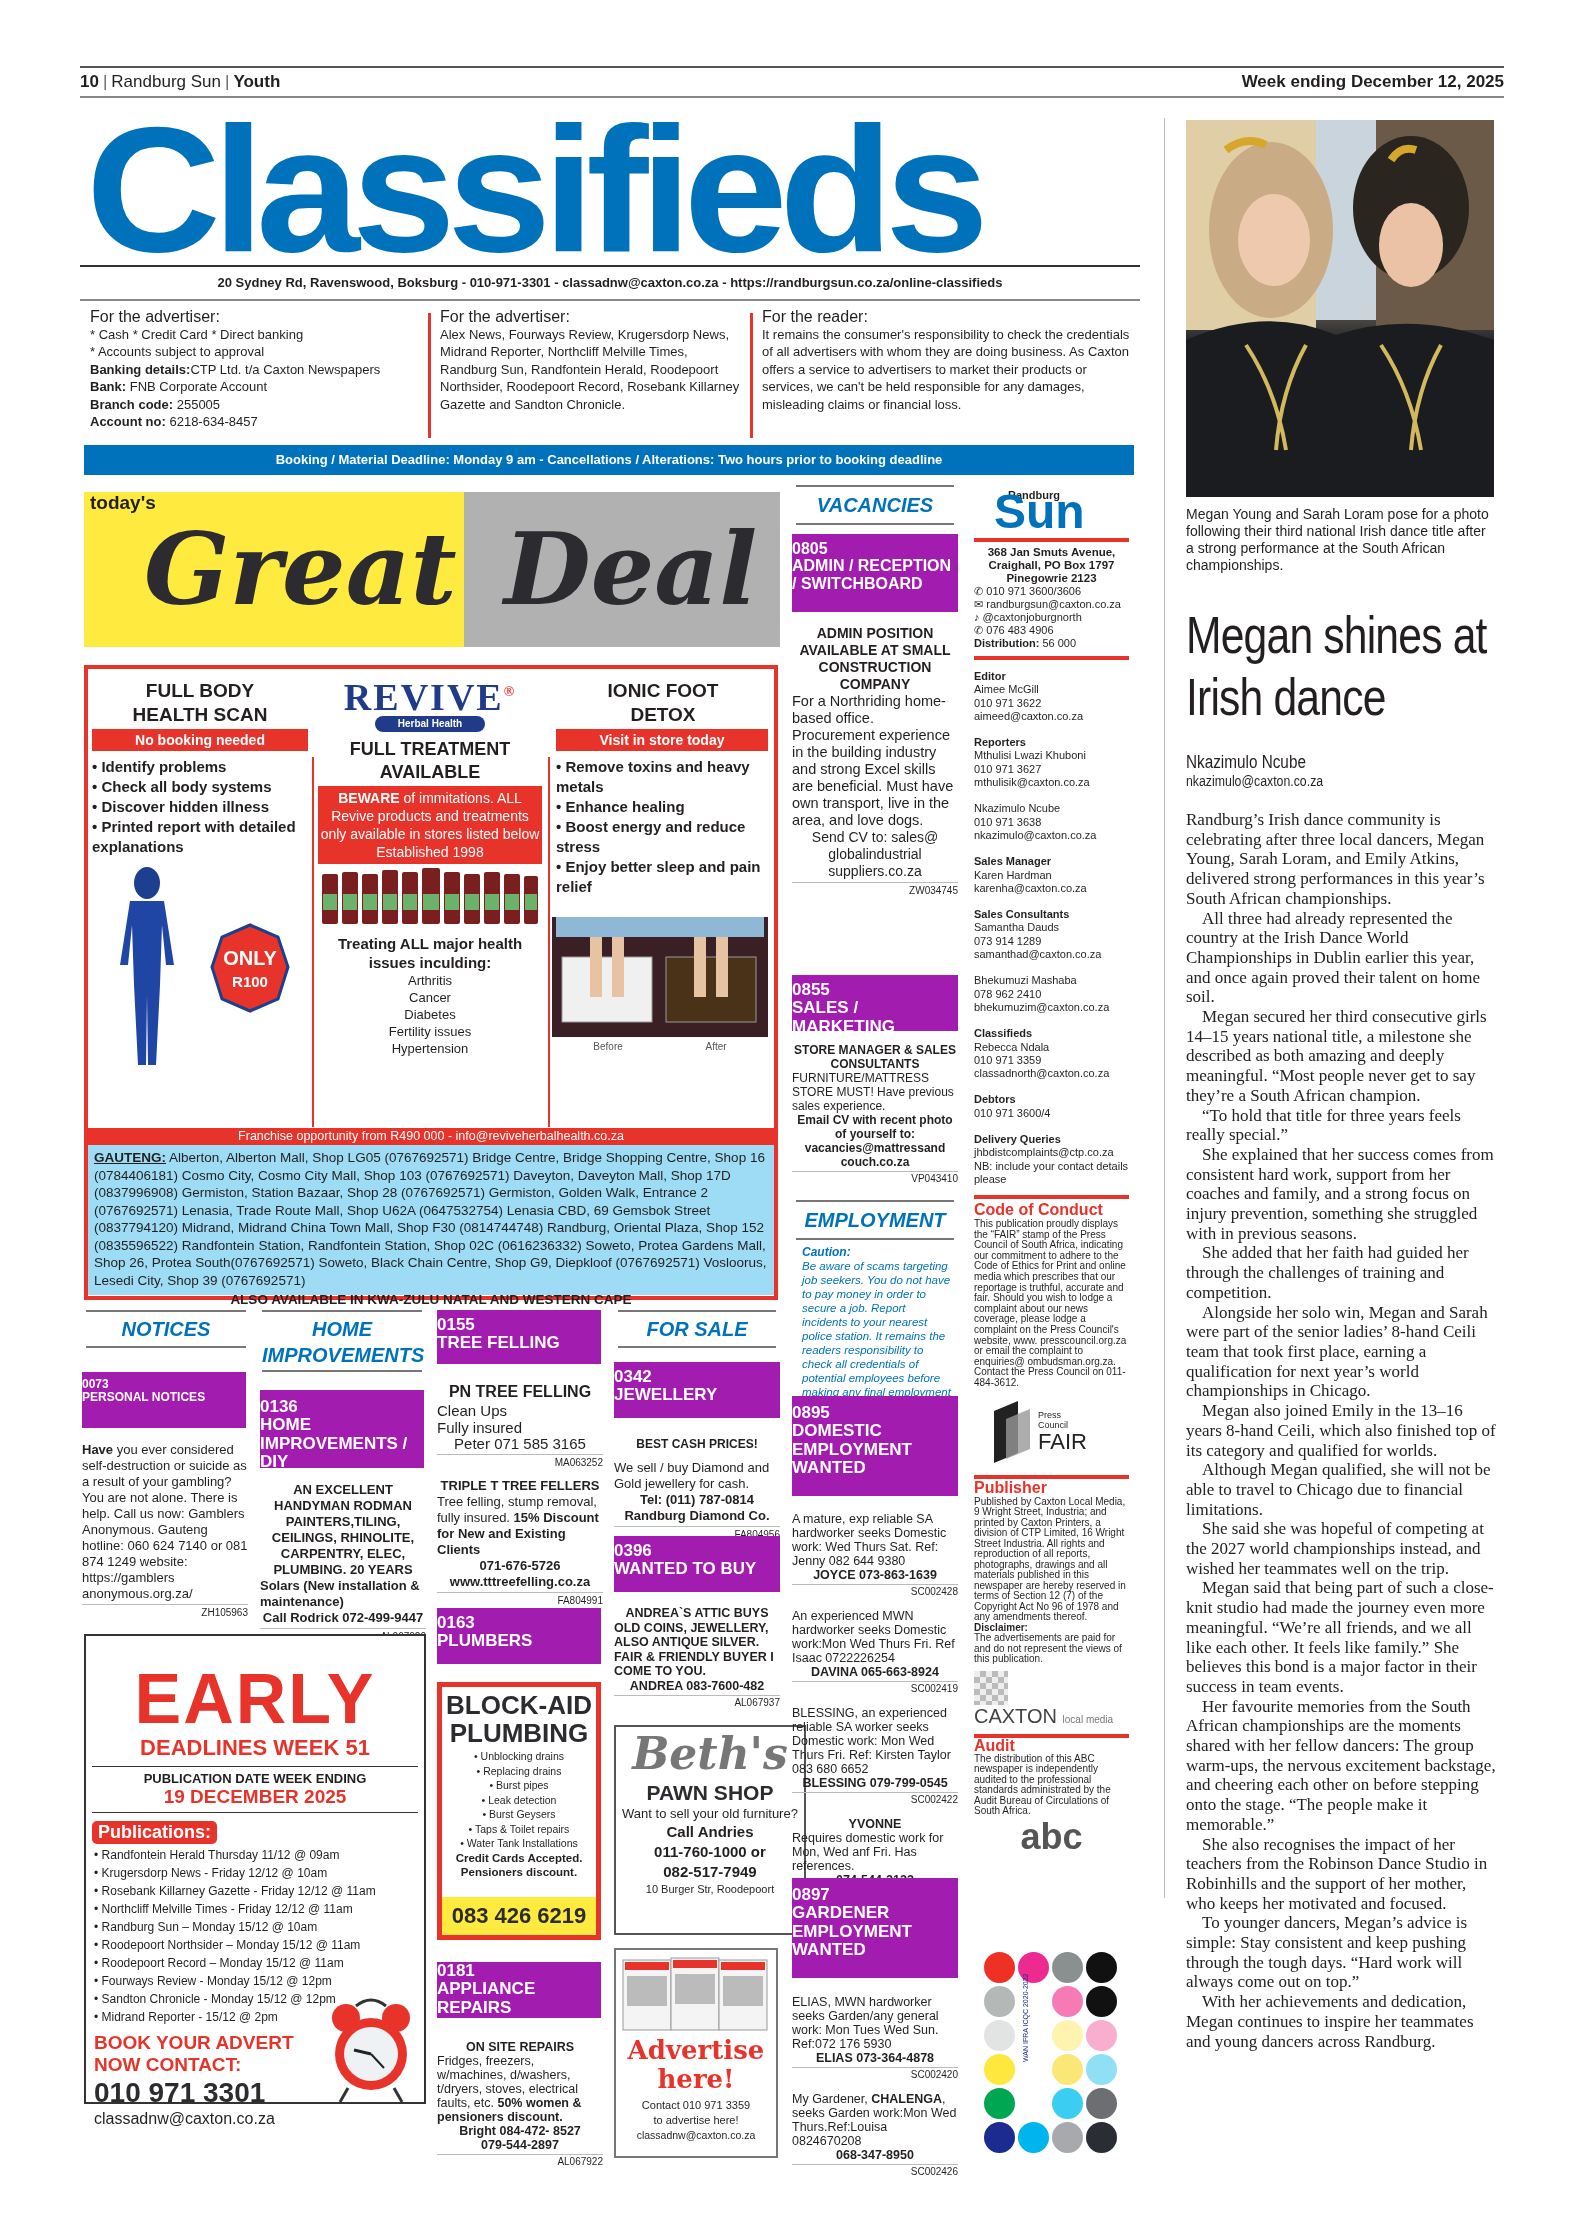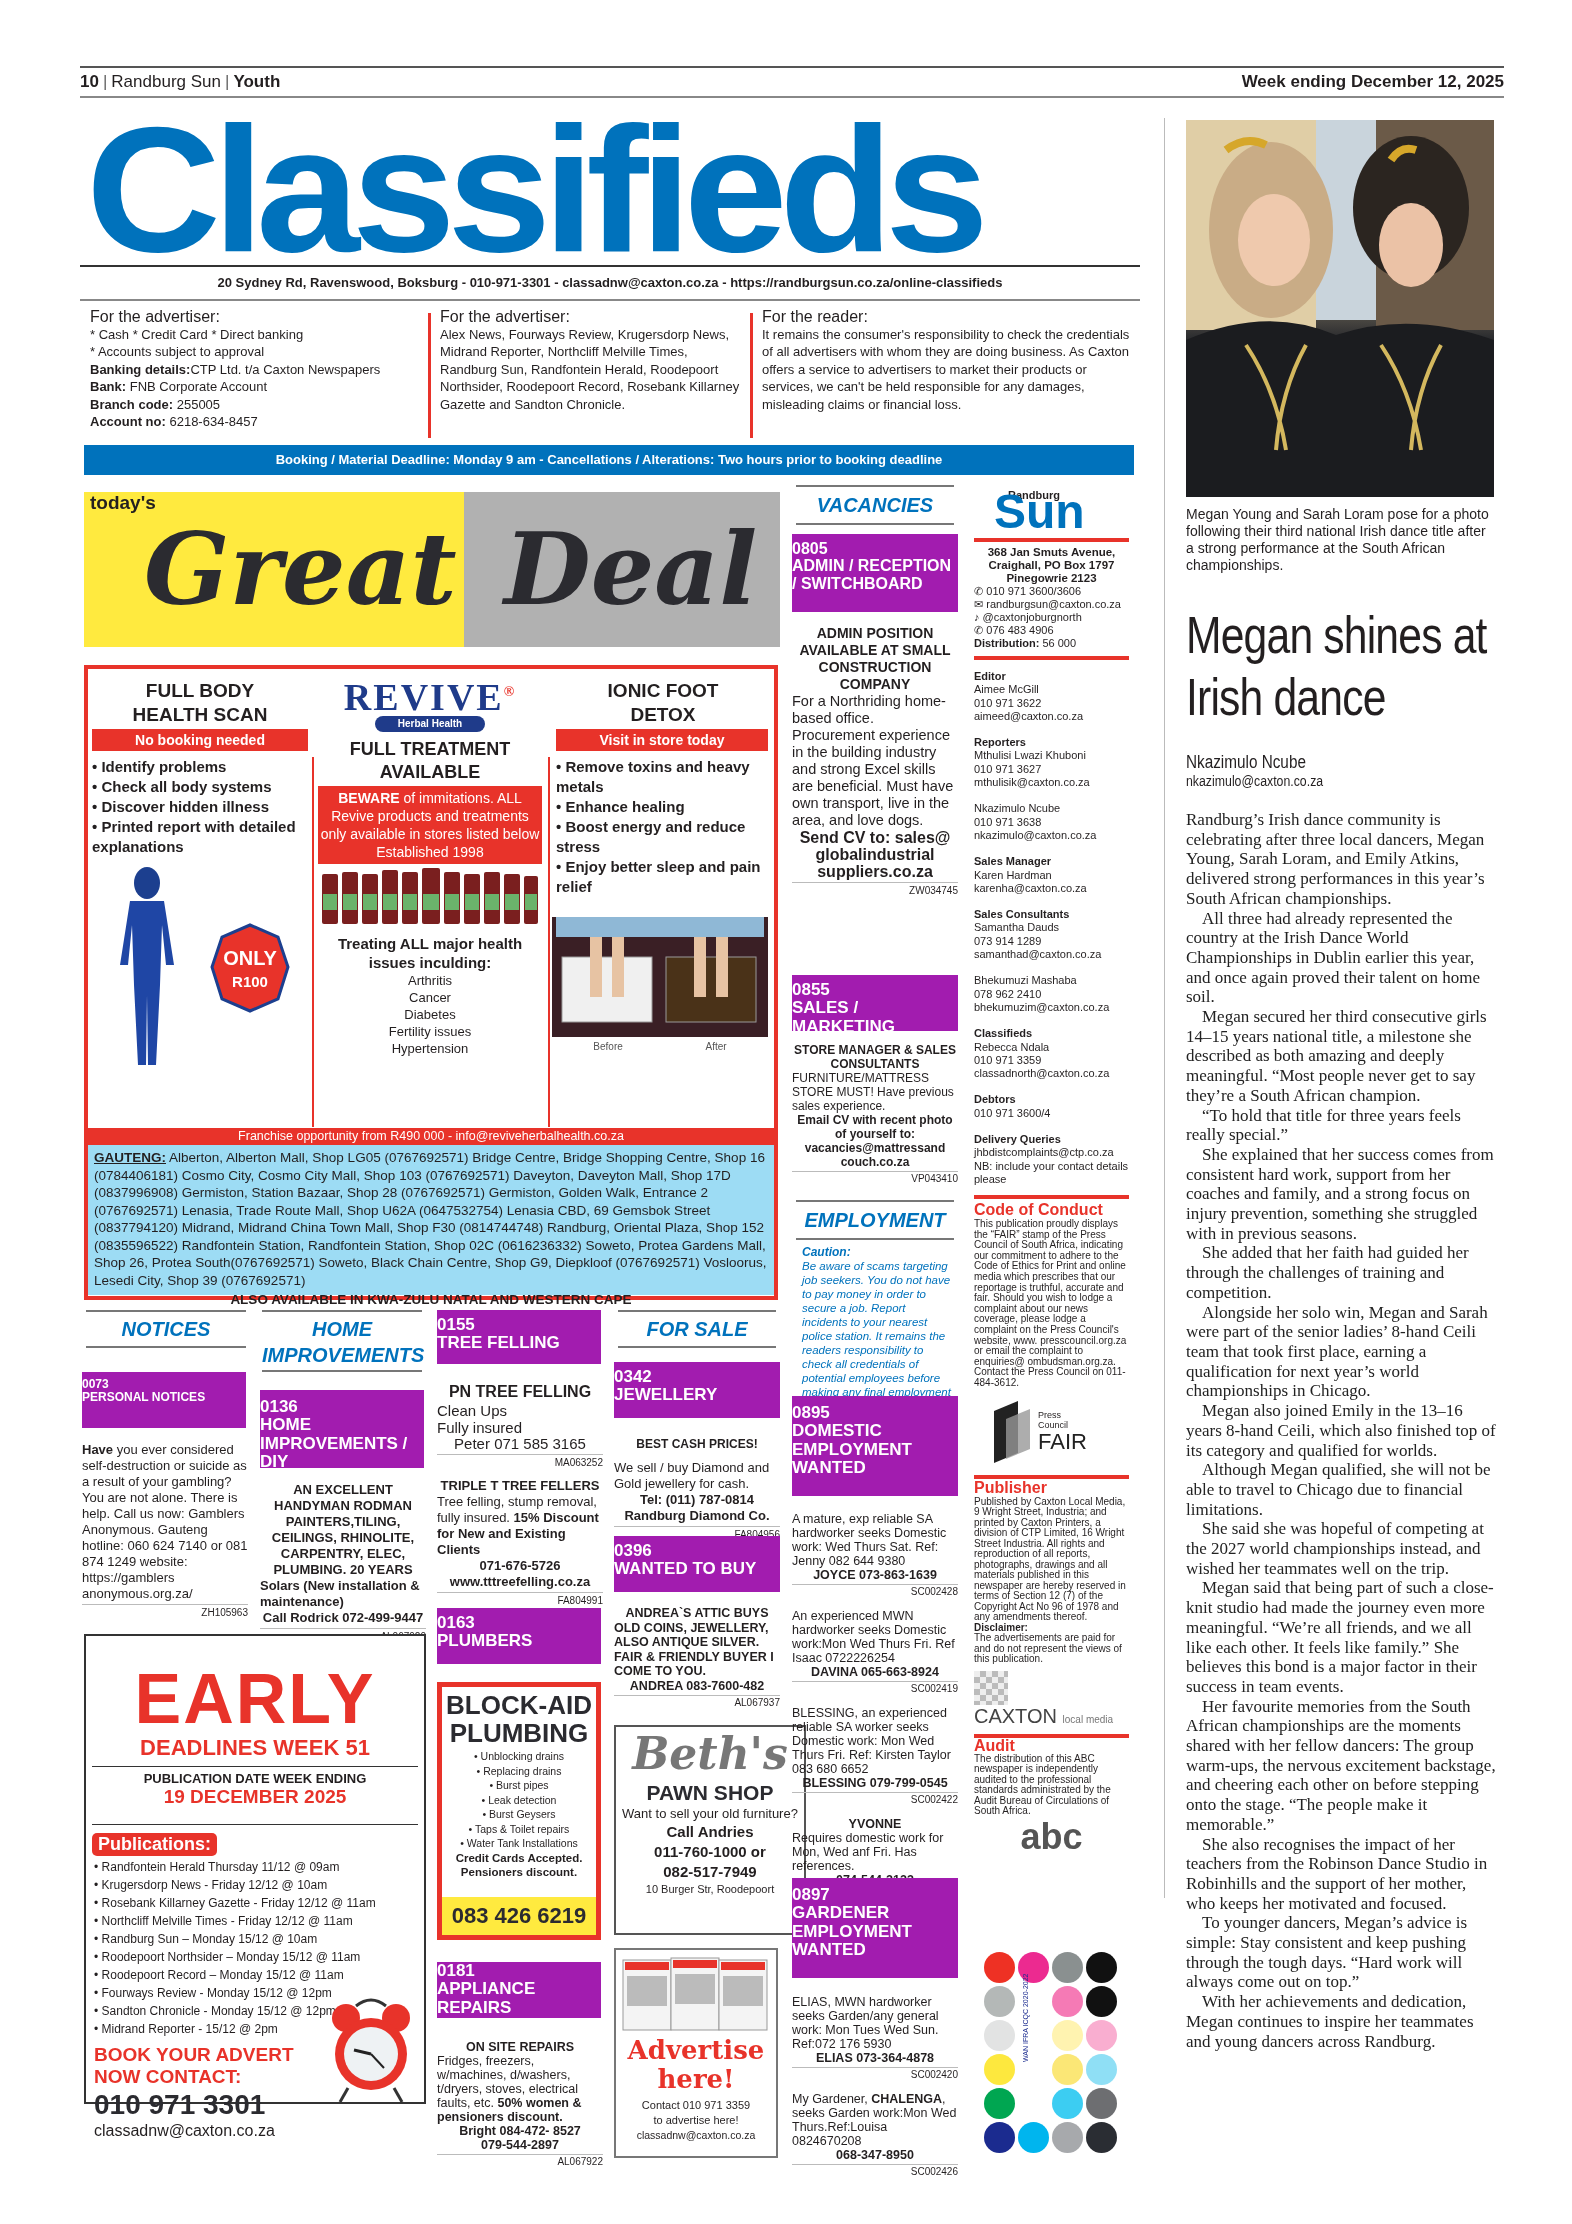--- a/index.html
+++ b/index.html
@@ -194,21 +194,21 @@
   <div>AN EXCELLENT HANDYMAN RODMAN PAINTERS,TILING, CEILINGS, RHINOLITE, CARPENTRY, ELEC, PLUMBING. 20 YEARS</div>
   <div style="text-align:left">Solars (New installation &amp; maintenance)</div>
   <div>Call Rodrick 072-499-9447</div>
   <div class="ref" style="font-weight:normal">AL067920</div>
 </div>
 
 <div class="abs" style="left:84px;top:1634px;width:342px;height:470px;border:2px solid #333;background:#fff">
   <div class="center" style="color:#e8332a;font-weight:bold;font-size:70px;line-height:70px;margin-top:28px;letter-spacing:2px">EARLY</div>
   <div class="center" style="color:#e8332a;font-weight:bold;font-size:22px;line-height:28px;border-bottom:1px solid #333;margin:0 6px;padding-bottom:4px">DEADLINES WEEK 51</div>
   <div class="center" style="font-weight:bold;font-size:13px;margin-top:4px">PUBLICATION DATE WEEK ENDING</div>
-  <div class="center" style="color:#e8332a;font-weight:bold;font-size:19px;border-bottom:1px solid #333;margin:0 6px;padding-bottom:16px">19 DECEMBER 2025</div>
+  <div class="center" style="color:#e8332a;font-weight:bold;font-size:19px;border-bottom:1px solid #333;margin:0 6px;padding-bottom:4px">19 DECEMBER 2025</div>
   <div style="display:inline-block;background:#e8332a;color:#fff;font-weight:bold;font-size:18px;padding:1px 6px;border-radius:5px;margin:8px 0 2px 6px">Publications:</div>
   <div style="font-size:12px;line-height:18px;padding-left:8px">
     <div>• Randfontein Herald Thursday 11/12 @ 09am</div>
       <div>• Krugersdorp News - Friday 12/12 @ 10am</div>
       <div>• Rosebank Killarney Gazette - Friday 12/12 @ 11am</div>
       <div>• Northcliff Melville Times - Friday 12/12 @ 11am</div>
       <div>• Randburg Sun – Monday 15/12 @ 10am</div>
       <div>• Roodepoort Northsider – Monday 15/12 @ 11am</div>
       <div>• Roodepoort Record – Monday 15/12 @ 11am</div>
       <div>• Fourways Review - Monday 15/12 @ 12pm</div>
@@ -341,21 +341,21 @@
 </div>
 
 <div class="abs sect" style="left:796px;top:485px;width:158px;height:40px;font-size:20px;line-height:36px">VACANCIES</div>
 <div class="abs cat" style="left:792px;top:534px;width:166px;height:78px;font-size:16px;padding-top:6px">
   <div>0805</div>
     <div>ADMIN / RECEPTION / SWITCHBOARD</div>
 </div>
 <div class="abs ad" style="left:792px;top:625px;width:166px">
   <div class="center" style="font-weight:bold;font-size:14px;line-height:17px">ADMIN POSITION AVAILABLE AT SMALL CONSTRUCTION COMPANY</div>
   <div style="font-size:14.5px;line-height:17px">For a Northriding home-based office. Procurement experience in the building industry and strong Excel skills are beneficial. Must have own transport, live in the area, and love dogs.</div>
-  <div class="center" style="font-weight:bold;font-size:16px;line-height:17px">Send CV to: sales@ globalindustrial suppliers.co.za</div>
+  <div class="center" style="font-weight:normal;font-size:14px;line-height:17px">Send CV to: sales@ globalindustrial suppliers.co.za</div>
   <div class="ref">ZW034745</div>
 </div>
 <div class="abs cat" style="left:792px;top:975px;width:166px;height:56px;font-size:17px;padding-top:6px">
   <div>0855</div>
     <div>SALES / MARKETING</div>
 </div>
 <div class="abs ad" style="left:792px;top:1043px;width:166px;font-size:12px;line-height:14px">
   <div class="center" style="font-weight:bold">STORE MANAGER &amp; SALES CONSULTANTS</div>
   <div>FURNITURE/MATTRESS STORE MUST! Have previous sales experience.</div>
   <div class="center" style="font-weight:bold">Email CV with recent photo of yourself to: vacancies@mattressand couch.co.za</div>

